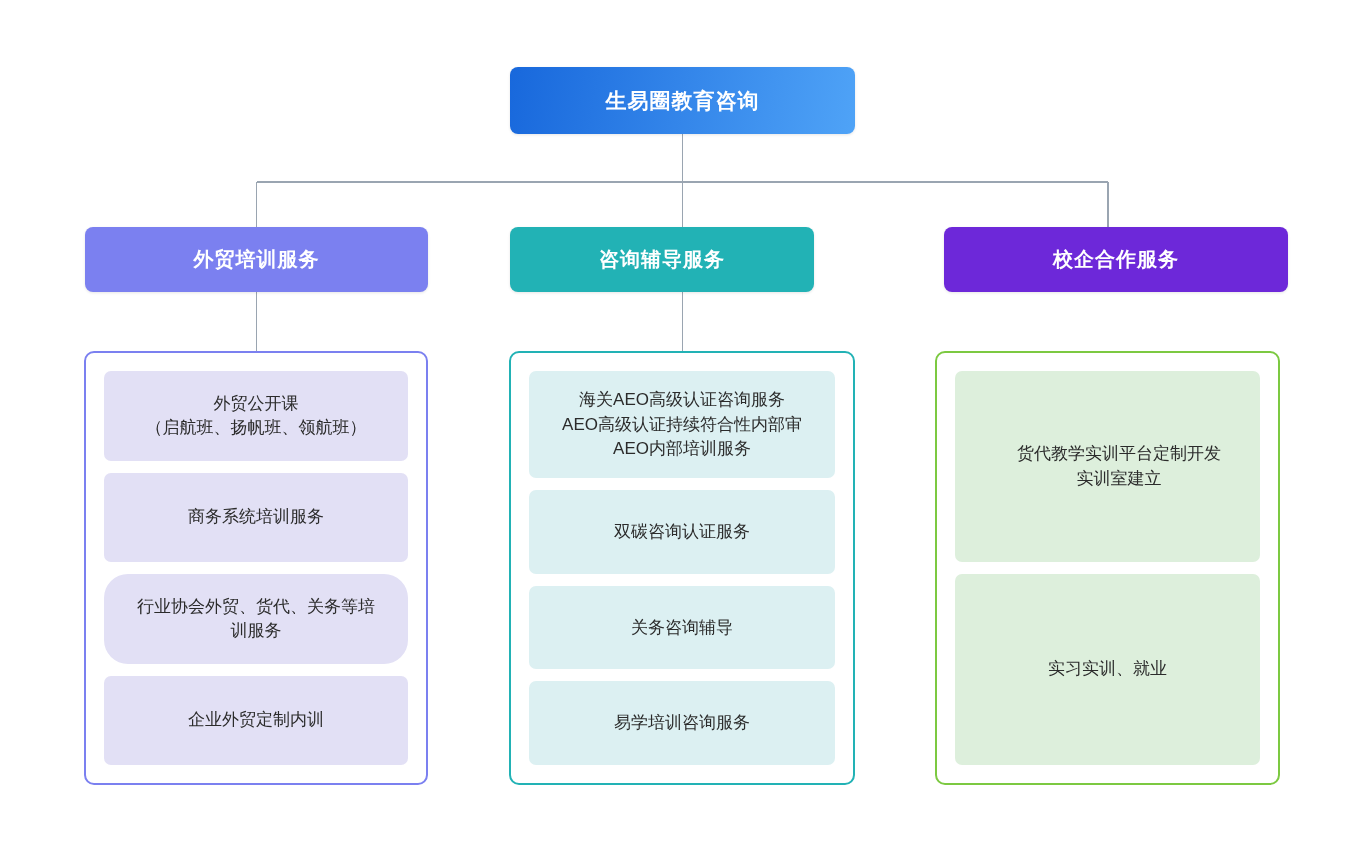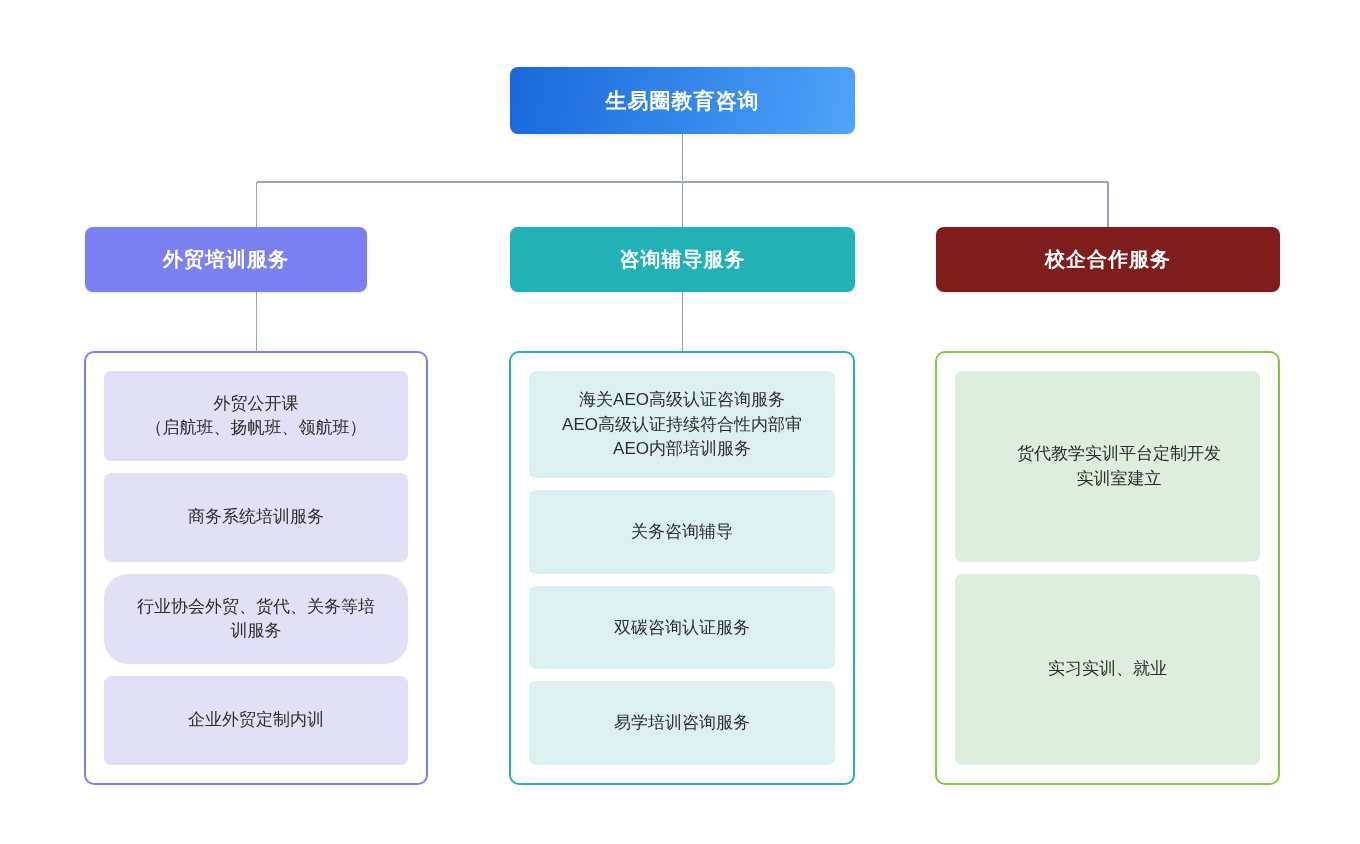--- a/index.html
+++ b/index.html
@@ -54,22 +54,22 @@
     text-align:center;
     color:#2b2b2b;
     font-size:17px;
     line-height:1.42;
     padding:8px 12px;
     box-sizing:border-box;
   }
   .leaf .ln{display:block;}
 
   
-  #col0-header{left:85px;width:282px;}
-  #col1-header{left:510px;width:345px;}
+  #col0-header{left:85px;width:343px;}
+  #col1-header{left:510px;width:304px;}
   #col2-header{left:936px;width:344px;}
   #col0-box{left:84px;width:344px;justify-content:space-between;}
   #col1-box{left:509px;width:346px;}
   #col2-box{left:935px;width:345px;}
 </style>
 </head>
 <body>
 
 <div id="stage">
 
@@ -88,21 +88,21 @@
   <div class="root-node" id="root-node" style="background: linear-gradient(100deg, rgb(24, 104, 220) 0%, rgb(79, 163, 247) 100%);">
     <span>生易圈教育咨询</span>
   </div>
 
   <div class="cat-header" id="col0-header" style="background: rgb(123, 128, 240);">
     <span>外贸培训服务</span>
   </div>
   <div class="cat-header" id="col1-header" style="background: rgb(34, 178, 181);">
     <span>咨询辅导服务</span>
   </div>
-  <div class="cat-header" id="col2-header" style="background: #7f1d1d;">
+  <div class="cat-header" id="col2-header" style="background: #6d28d9; margin-left: 8px;">
     <span>校企合作服务</span>
   </div>
 
   <div class="col-box" id="col0-box" style="border-color: rgb(123, 128, 240);">
       <div class="leaf" style="background: rgb(226, 224, 245); flex: 1 1 0%;">
         <div style="display: flex; flex-direction: column; align-items: center;">
           <span class="ln">外贸公开课</span>
           <span class="ln">（启航班、扬帆班、领航班）</span>
         </div>
       </div>
@@ -126,26 +126,26 @@
   <div class="col-box" id="col1-box" style="border-color: rgb(34, 178, 181);">
       <div class="leaf" style="background: rgb(220, 240, 242); flex: 1.35 1 0%;">
         <div style="display: flex; flex-direction: column; align-items: center;">
           <span class="ln">海关AEO高级认证咨询服务</span>
           <span class="ln">AEO高级认证持续符合性内部审</span>
           <span class="ln">AEO内部培训服务</span>
         </div>
       </div>
       <div class="leaf" style="background: rgb(220, 240, 242); flex: 1 1 0%; margin-top: 12px;">
         <div style="display: flex; flex-direction: column; align-items: center;">
-          <span class="ln">关务咨询辅导</span>
+          <span class="ln">双碳咨询认证服务</span>
         </div>
       </div>
       <div class="leaf" style="background: rgb(220, 240, 242); flex: 1 1 0%; margin-top: 12px;">
         <div style="display: flex; flex-direction: column; align-items: center;">
-          <span class="ln">双碳咨询认证服务</span>
+          <span class="ln">关务咨询辅导</span>
         </div>
       </div>
       <div class="leaf" style="background: rgb(220, 240, 242); flex: 1 1 0%; margin-top: 12px;">
         <div style="display: flex; flex-direction: column; align-items: center;">
           <span class="ln">易学培训咨询服务</span>
         </div>
       </div>
     </div>
   <div class="col-box" id="col2-box" style="border-color: rgb(124, 201, 65);">
       <div class="leaf" style="background: rgb(221, 239, 220); flex: 1 1 0%; padding-left: 35px;">

